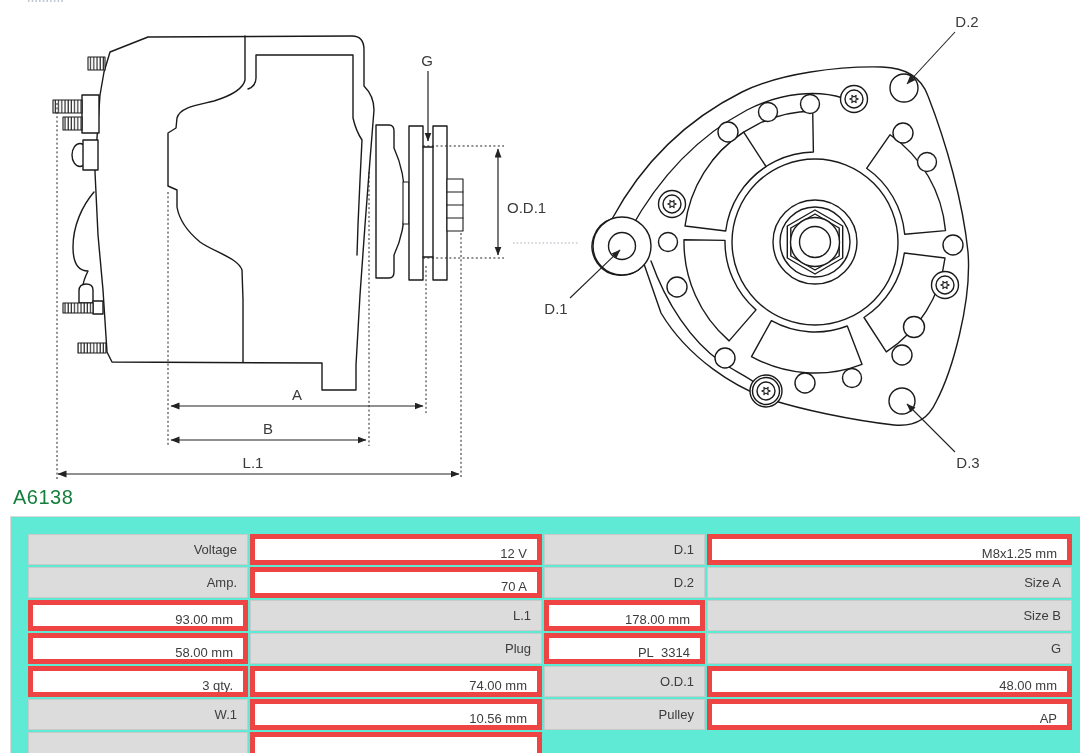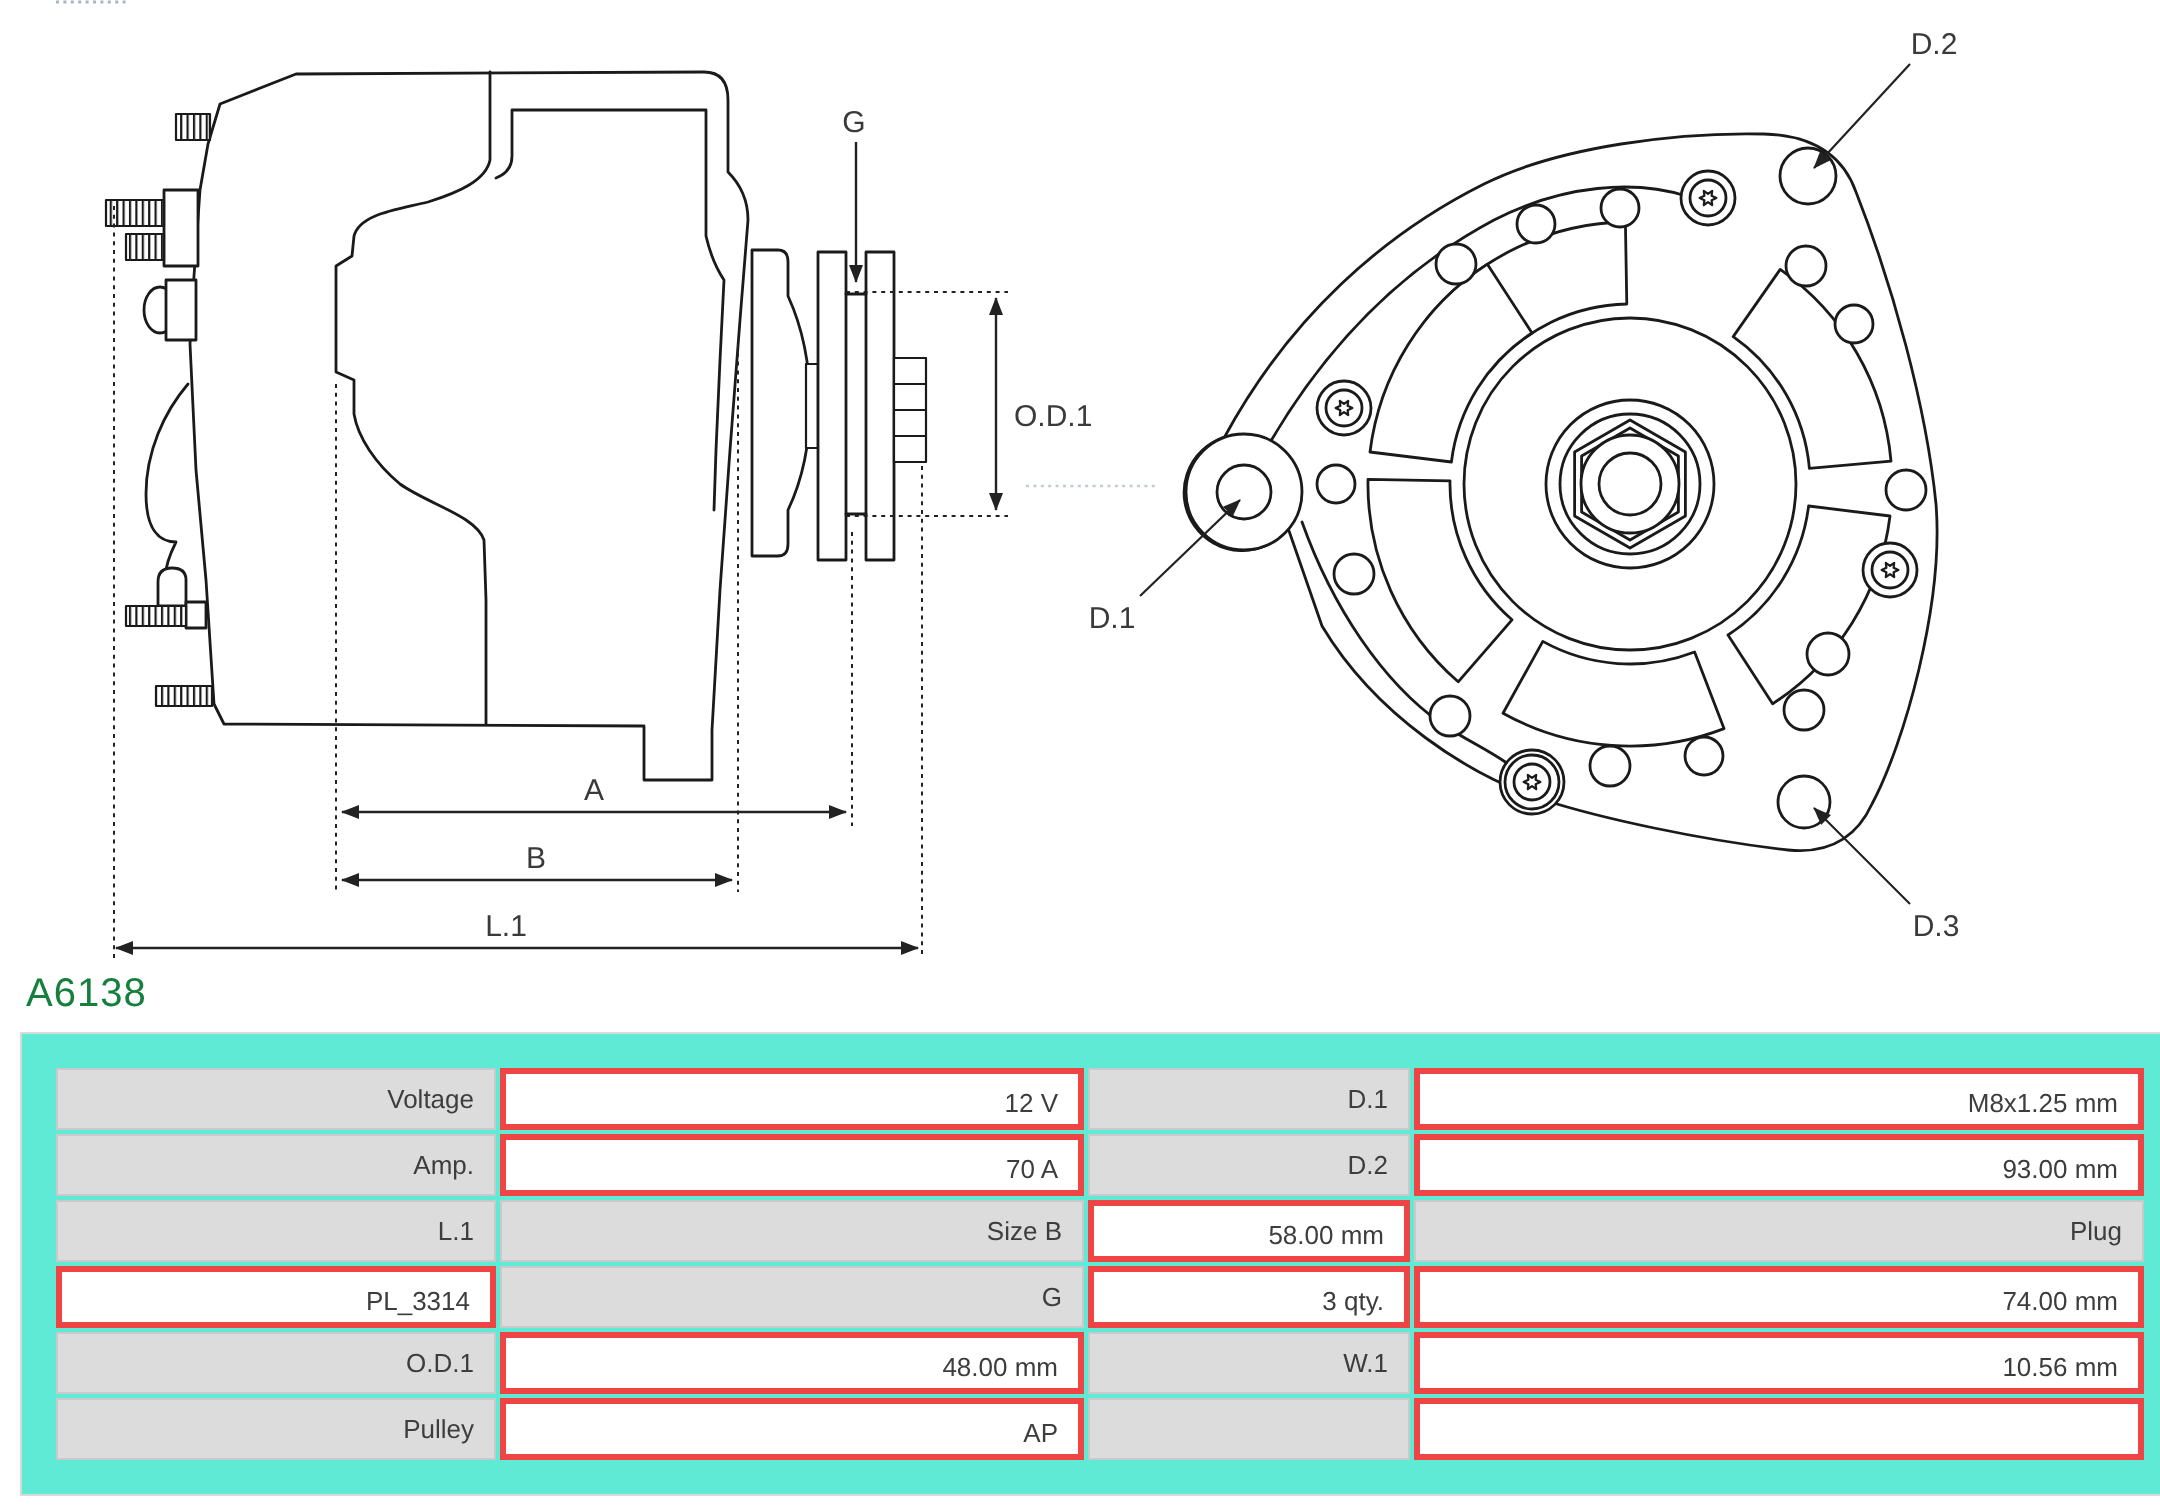--- a/index.html
+++ b/index.html
@@ -20,21 +20,21 @@
     gap:2px;
     border:1px solid #d9d9d9;
     padding:17px;background:#5eead4;
     font-size:13px;color:#3d3d3d;
   }
   .spec-table .cell{
     line-height:31px;text-align:right;padding:0 10px;
     white-space:nowrap;overflow:hidden;
   }
   .spec-table .lab{background:#dcdcdc;border:1px solid #c9c9c9;line-height:29px;}
-  .spec-table .val{background:#ffffff;border:3px solid #ef4444;line-height:29px;}
+  .spec-table .val{background:#ffffff;border:5px solid #ef4444;line-height:29px;}
   svg text{font-family:"Liberation Sans", sans-serif;font-size:15px;fill:#3a3a3a;}
 </style>
 </head>
 <body>
 
 <div class="stage">
 
   <svg class="drawing" width="1080" height="500" viewBox="0 0 1080 500">
     <defs>
       <marker id="ah" markerWidth="10" markerHeight="8" refX="8.5" refY="3.5" orient="auto-start-reverse" markerUnits="userSpaceOnUse">
@@ -204,22 +204,24 @@
   <div class="spec-table">
     <div class="cell lab">Voltage</div>
     <div class="cell val">12 V</div>
     <div class="cell lab">D.1</div>
     <div class="cell val">M8x1.25 mm</div>
 
     <div class="cell lab">Amp.</div>
     <div class="cell val">70 A</div>
     <div class="cell lab">D.2</div>
 
+    <div class="cell lab">Size A</div>
     <div class="cell val">93.00 mm</div>
     <div class="cell lab">L.1</div>
+    <div class="cell val">178.00 mm</div>
 
     <div class="cell lab">Size B</div>
     <div class="cell val">58.00 mm</div>
     <div class="cell lab">Plug</div>
     <div class="cell val">PL_3314</div>
 
     <div class="cell lab">G</div>
     <div class="cell val">3 qty.</div>
     <div class="cell val">74.00 mm</div>
 

